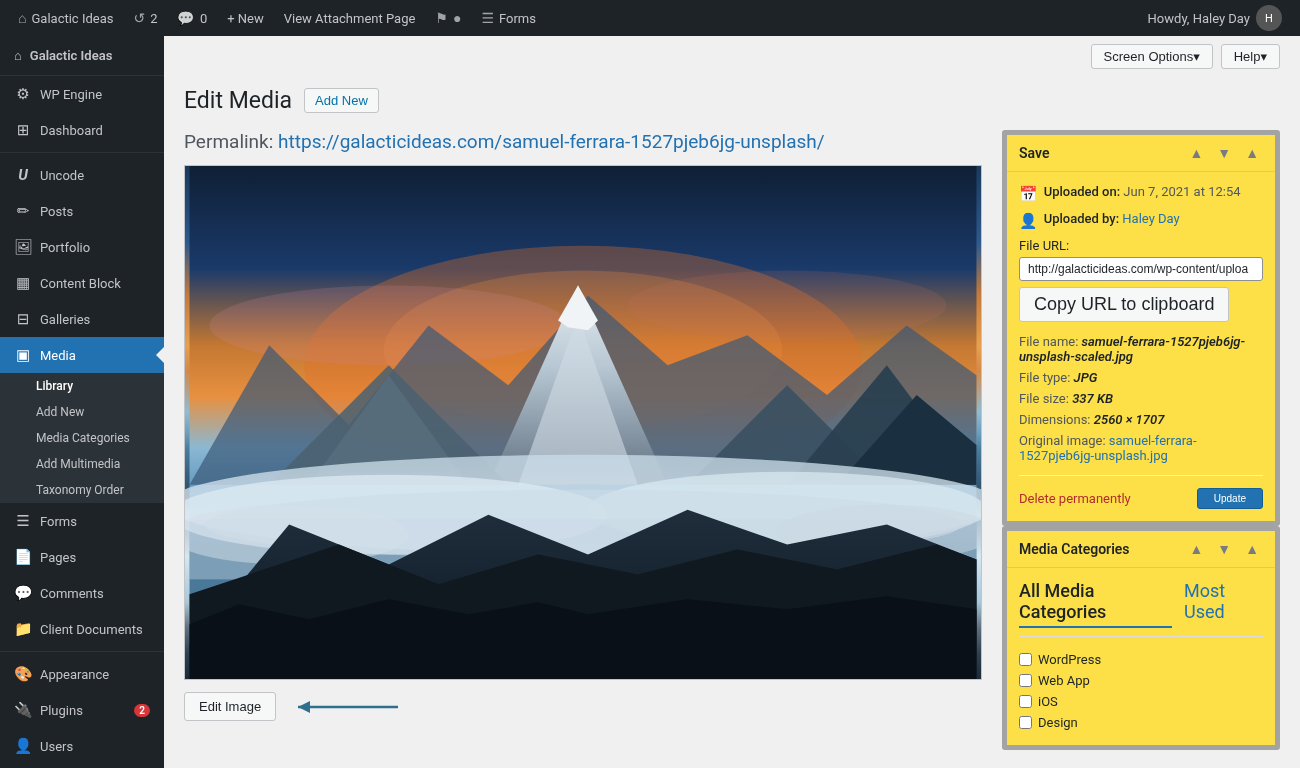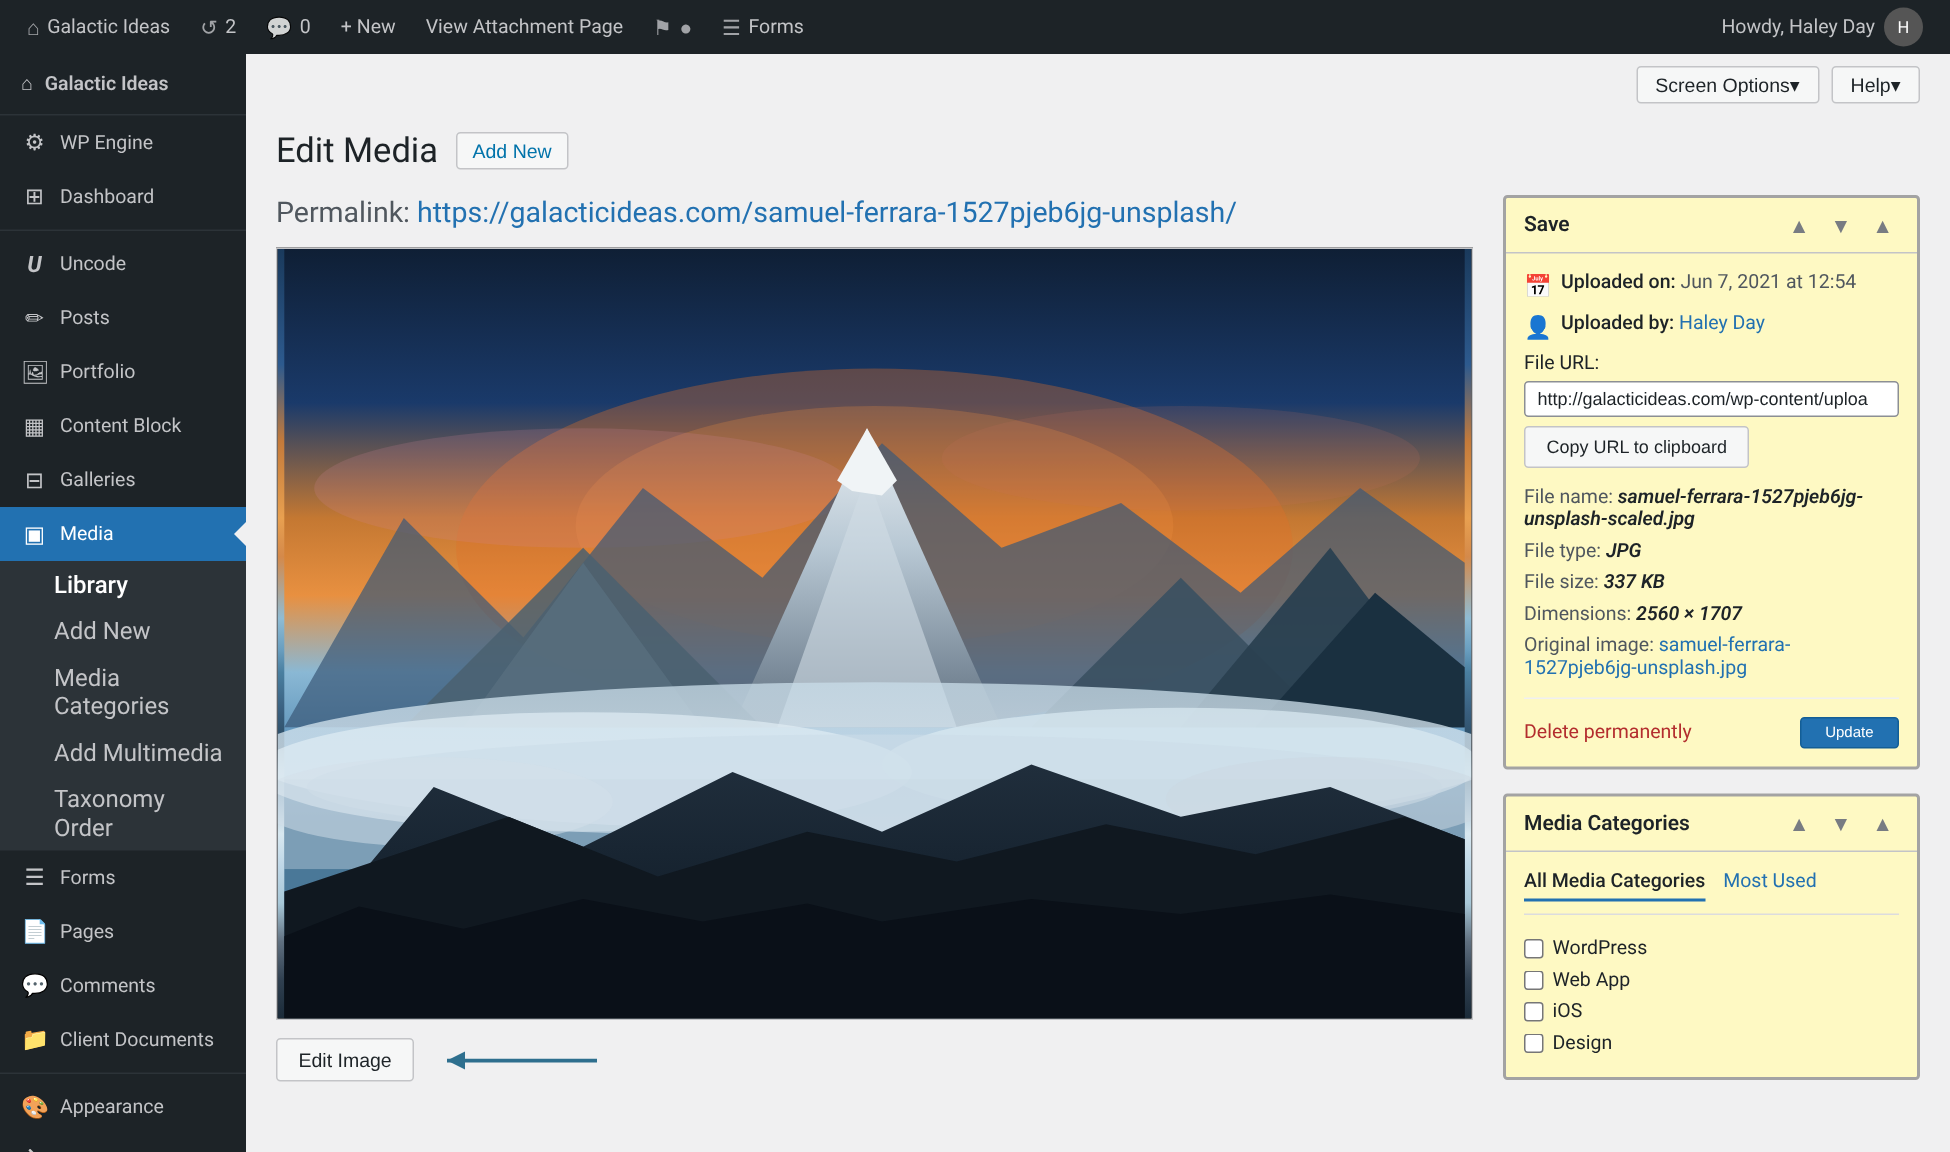--- a/index.html
+++ b/index.html
@@ -70,21 +70,21 @@
       font-size: 10px;
       padding: 1px 5px;
       margin-left: auto;
       font-weight: 600;
     }
     .submenu { background: #2c3338; }
     .submenu-item {
       display: block;
       padding: 6px 14px 6px 36px;
       color: #c3c4c7;
-      font-size: 16px;
+      font-size: 12px;
       cursor: pointer;
     }
     .submenu-item.current { color: #fff; font-weight: 500; }
     .menu-separator { height: 1px; background: #2c3338; margin: 4px 0; }
 
     
     #wpcontent {
       flex: 1;
       padding: 0;
       background: #f0f0f1;
@@ -187,24 +187,23 @@
       color: #1d2327;
     }
 
     
     .content-layout { display: flex; gap: 20px; }
     .content-main { flex: 1; min-width: 0; }
     .content-sidebar { width: 278px; flex-shrink: 0; }
 
     
     .metabox {
-      background: #fef9c3;
-      border: 2px solid #a3a3a3;
-      border-radius: 3px;
-      margin-bottom: 16px;
+      background: #fde047;
+      border: 5px solid #a3a3a3;
+      border-radius: 3px;
     }
     .metabox-header {
       display: flex; align-items: center; justify-content: space-between;
       padding: 8px 12px;
       border-bottom: 1px solid #c3c4c7;
       cursor: pointer;
     }
     .metabox-title { font-size: 14px; font-weight: 600; color: #1d2327; }
     .metabox-controls { display: flex; gap: 6px; }
     .metabox-ctrl-btn { background: none; border: none; cursor: pointer; color: #787c82; font-size: 14px; padding: 2px 4px; }
@@ -225,21 +224,21 @@
       font-size: 12px;
       color: #1d2327;
       background: #fff;
       margin-bottom: 6px;
     }
     .copy-url-btn {
       background: #f6f7f7;
       border: 1px solid #c3c4c7;
       border-radius: 3px;
       padding: 6px 14px;
-      font-size: 12px;
+      font-size: 18px;
       cursor: pointer;
       color: #1d2327;
       margin-bottom: 12px;
       display: inline-block;
     }
 
     .file-meta { font-size: 13px; color: #50575e; margin-bottom: 6px; }
     .file-meta .bold { font-weight: 600; color: #1d2327; font-style: italic; }
     .original-link a { color: #2271b1; text-decoration: none; }
 
@@ -251,21 +250,21 @@
       color: #fff;
       border-radius: 3px;
       padding: 4px 16px;
       font-size: 10px;
       font-weight: 500;
       cursor: pointer;
     }
 
     
     .categories-tabs { display: flex; gap: 12px; margin-bottom: 12px; border-bottom: 1px solid #dcdcde; padding-bottom: 8px; }
-    .cat-tab { font-size: 13px; color: #2271b1; cursor: pointer; text-decoration: none; }
+    .cat-tab { font-size: 18px; color: #2271b1; cursor: pointer; text-decoration: none; }
     .cat-tab.active { color: #1d2327; font-weight: 500; border-bottom: 2px solid #2271b1; padding-bottom: 4px; }
     .checkbox-list { list-style: none; }
     .checkbox-item { display: flex; align-items: center; gap: 6px; padding: 3px 0; font-size: 13px; color: #1d2327; }
     .checkbox-item input[type="checkbox"] { cursor: pointer; }
   </style>
 </head>
 <body>
 
 <div id="wpadminbar">
   <div class="adminbar-items">

